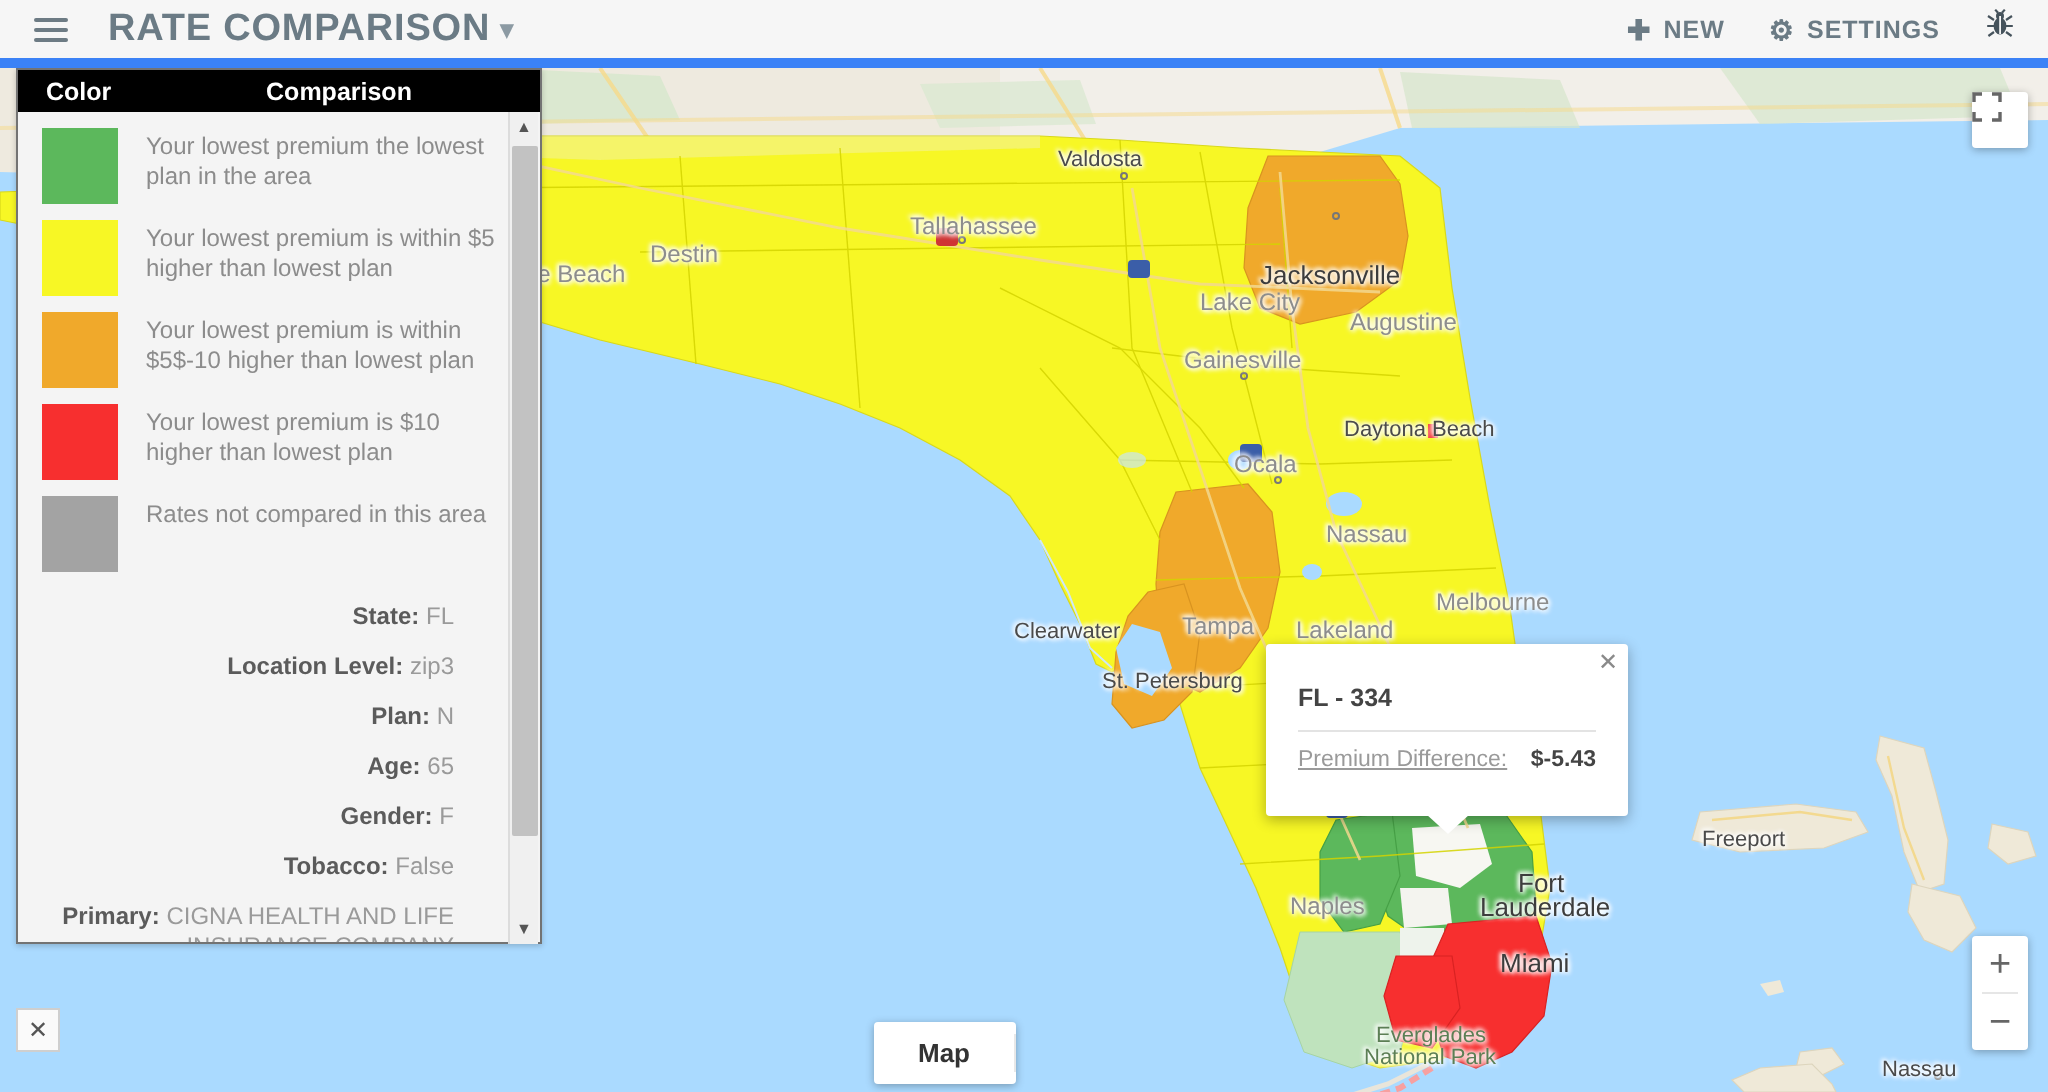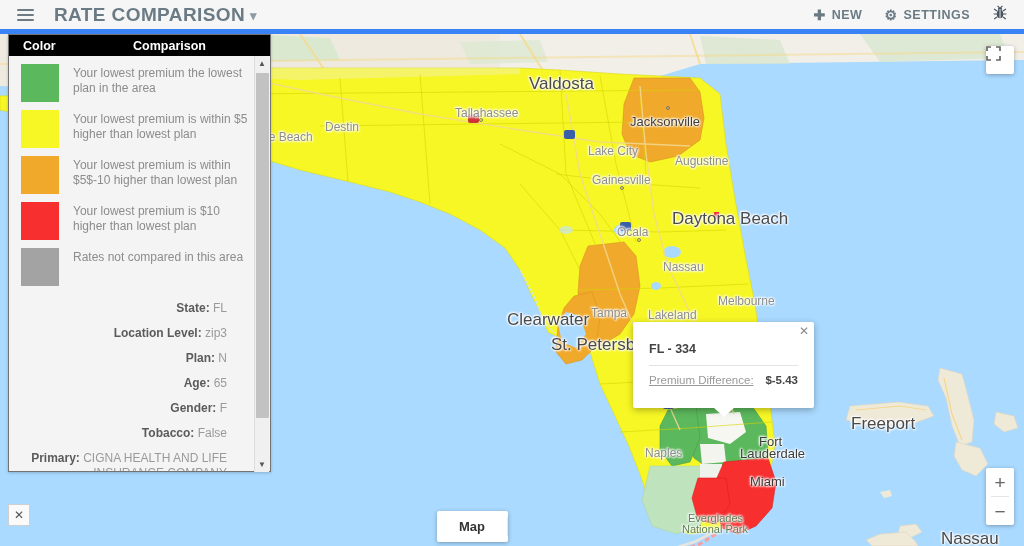--- a/index.html
+++ b/index.html
@@ -56,21 +56,21 @@
   }
   .map svg { position: absolute; top: 0; left: 0; }
   .map-label {
     position: absolute;
     font-family: "Liberation Sans", sans-serif;
     color: #5b5b5b;
     white-space: nowrap;
     text-shadow: 0 0 3px #fff, 0 0 2px #fff, 1px 1px 2px #fff, -1px -1px 2px #fff;
     pointer-events: none;
   }
-  .lbl-city   { font-size: 17px; color: #4a4a4a; }
+  .lbl-city   { font-size: 11px; color: #4a4a4a; }
   .lbl-big    { font-size: 13px; color: #3d3d3d; }
   .lbl-park   { font-size: 11px; color: #5c7f55; }
   .lbl-faded  { font-size: 12px; color: #8d8d8d; }
   .city-dot {
     position: absolute; width: 4px; height: 4px;
     border: 1px solid #777; border-radius: 50%;
     background: transparent;
   }
 
   
@@ -367,22 +367,22 @@
     <div class="city-dot" style="left:967px;top:502px;"></div>
 
     <div id="map-labels">
         <div class="map-label lbl-faded" style="left: 112px; top: 33px;">National Forest</div>
         <div class="map-label lbl-city" style="left: 205px; top: 49px;">Mobile</div>
         <div class="map-label lbl-faded" style="left: 325px; top: 86px;">Destin</div>
         <div class="map-label lbl-faded" style="left: 262px; top: 96px;">ge Beach</div>
         <div class="map-label lbl-faded" style="left: 187px; top: 113px;">Panama City</div>
         <div class="map-label lbl-city" style="left: 529px; top: 40px;">Valdosta</div>
         <div class="map-label lbl-faded" style="left: 455px; top: 72px;">Tallahassee</div>
-        <div class="map-label lbl-big" style="left: 630px; top: 80px;">Jacksonville</div>
-        <div class="map-label lbl-faded" style="left: 568px; top: 110px; padding-left: 20px;">Lake City</div>
+        <div class="map-label lbl-big" style="left: 630px; top: 96px;">Jacksonville</div>
+        <div class="map-label lbl-faded" style="left: 580px; top: 110px; padding-left: 20px;">Lake City</div>
         <div class="map-label lbl-faded" style="left: 675px; top: 120px;">Augustine</div>
         <div class="map-label lbl-faded" style="left: 592px; top: 139px;">Gainesville</div>
         <div class="map-label lbl-city" style="left: 672px; top: 175px;">Daytona Beach</div>
         <div class="map-label lbl-faded" style="left: 617px; top: 191px;">Ocala</div>
         <div class="map-label lbl-faded" style="left: 663px; top: 226px;">Nassau</div>
         <div class="map-label lbl-faded" style="left: 718px; top: 260px;">Melbourne</div>
         <div class="map-label lbl-city" style="left: 507px; top: 276px;">Clearwater</div>
         <div class="map-label lbl-faded" style="left: 591px; top: 272px;">Tampa</div>
         <div class="map-label lbl-faded" style="left: 648px; top: 274px;">Lakeland</div>
         <div class="map-label lbl-city" style="left: 551px; top: 301px;">St. Petersburg</div>

